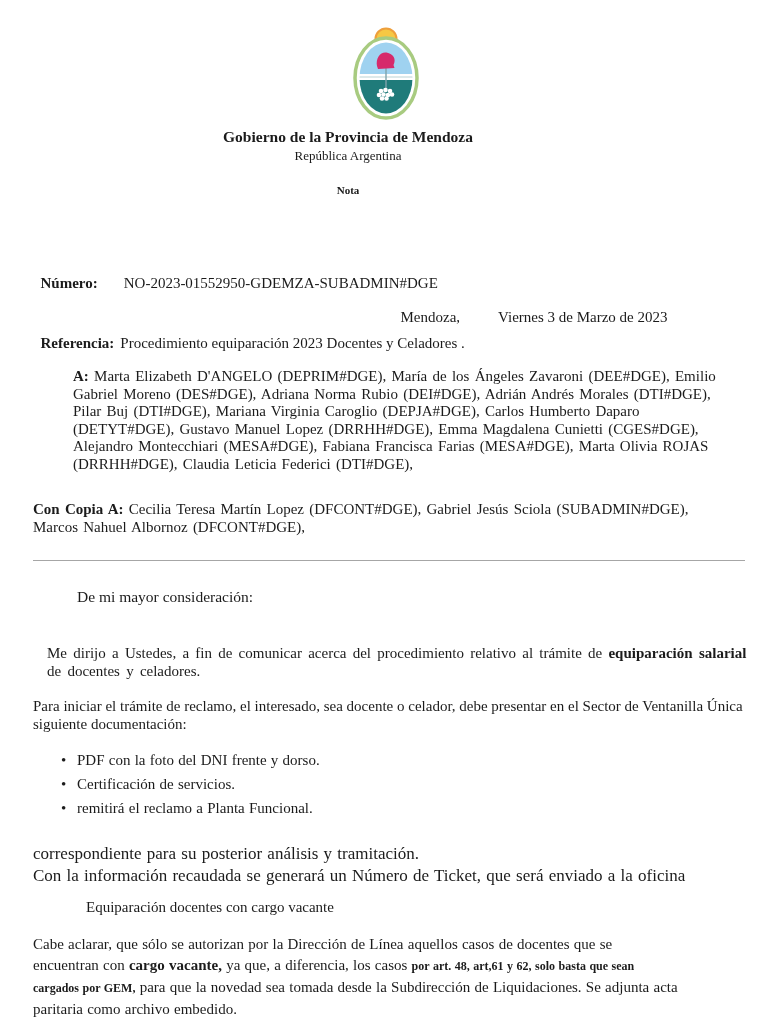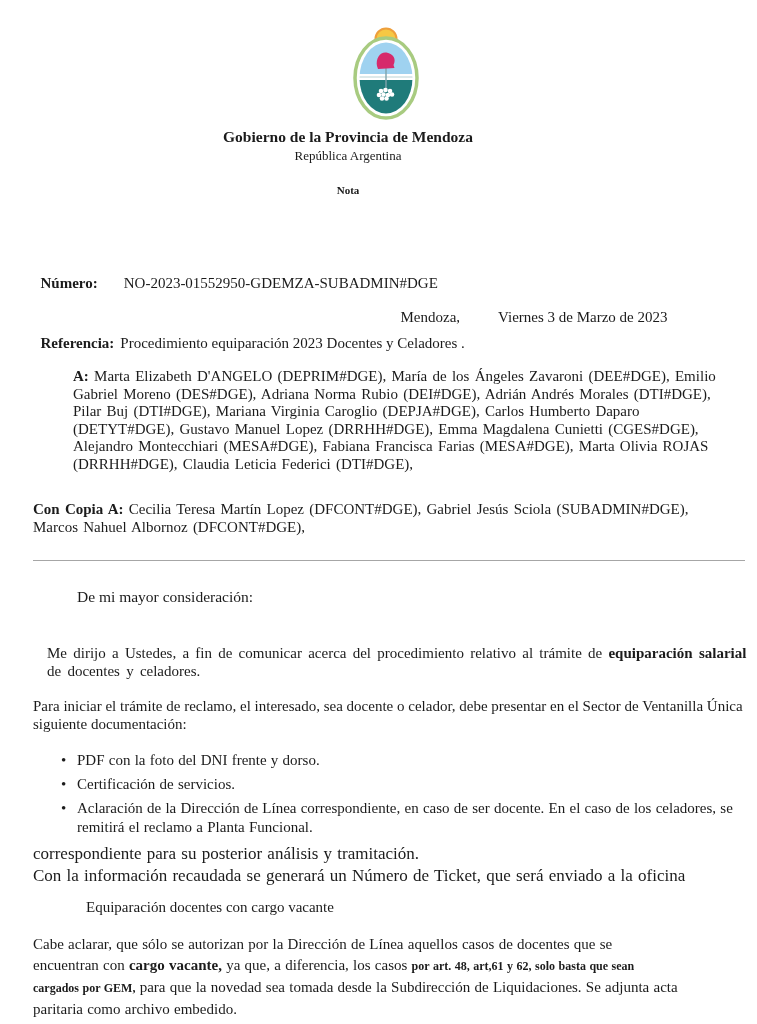--- a/index.html
+++ b/index.html
@@ -134,21 +134,20 @@
   </div>
   <div class="bullet-item">
     <span class="bullet-marker">•</span>
     <div class="bullet-text">
         <div class="line"><span>Certificación de servicios.</span></div>
       </div>
   </div>
   <div class="bullet-item">
     <span class="bullet-marker">•</span>
     <div class="bullet-text">
-        <div class="line"><span>Aclaración de la Dirección de Línea correspondiente, en caso de ser docente. En el caso de los celadores, se</span></div>
         <div class="line"><span>remitirá el reclamo a Planta Funcional.</span></div>
       </div>
   </div>
 </div>
 
 <div class="abs p-ticket">
     <div class="line"><span>correspondiente para su posterior análisis y tramitación.</span></div>
     <div class="line"><span>Con la información recaudada se generará un Número de Ticket, que será enviado a la oficina</span></div>
   </div>
 

